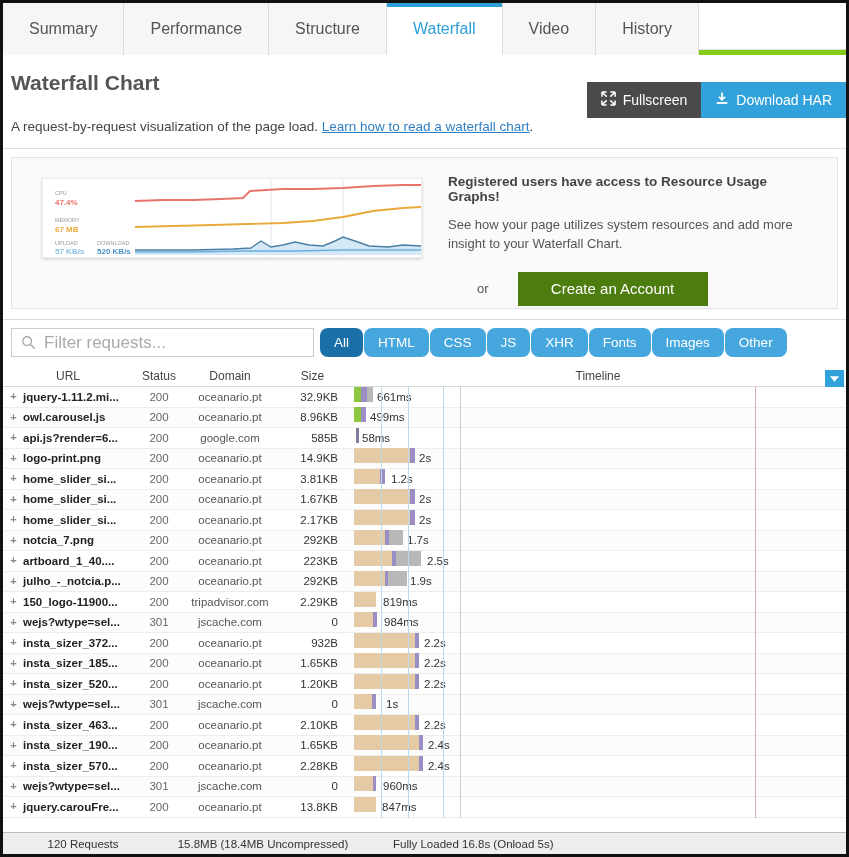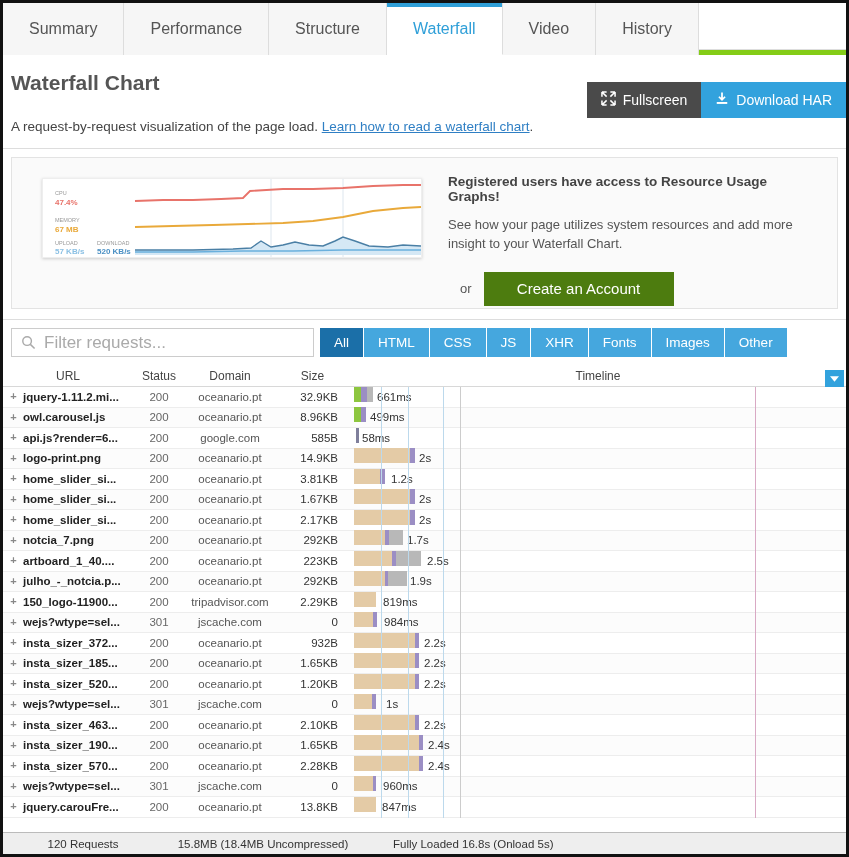--- a/index.html
+++ b/index.html
@@ -110,21 +110,21 @@
   .promo-body { font-size:13px; color:#555; line-height:1.45; max-width:390px; }
   .promo-actions { display:flex; align-items:center; margin-top:18px; }
   .promo-btn {
     height:34px; min-width:110px;
     display:flex; align-items:center; justify-content:center;
     font-size:15px; color:#fff; border:none; cursor:pointer;
     font-family:"Liberation Sans", sans-serif;
   }
   .promo-btn.login { background:#32a2dd; width:110px; }
   .promo-btn.create { background:#4d7c0f; width:190px; }
-  .promo-or { margin:0 12px; font-size:13px; color:#555; }
+  .promo-or { margin:0 29px; font-size:13px; color:#555; }
 
   
   .filterwrap {
     margin-top:10px;
     border-top:1px solid #ddd;
     background:#fff;
     padding:8px;
     display:flex;
     align-items:center;
   }
@@ -144,20 +144,21 @@
   }
   .searchbox input::placeholder { color:#aaa; }
   .mag { position:absolute; left:9px; top:6px; }
   .filters { display:flex; margin-left:6px; }
   .fbtn {
     height:29px; padding:9px 14px;
     display:flex; align-items:center; justify-content:center;
     background:#45a7de; color:#fff; font-size:13.5px;
     border-right:1px solid #fff;
     cursor:pointer;
+    border-radius:8px;
   }
   .fbtn.active { background:#1b6fa8; }
   .fbtn:last-child { border-right:none; }
 
   
   .thead {
     display:flex;
     height:22px;
     align-items:center;
     background:#fff;

